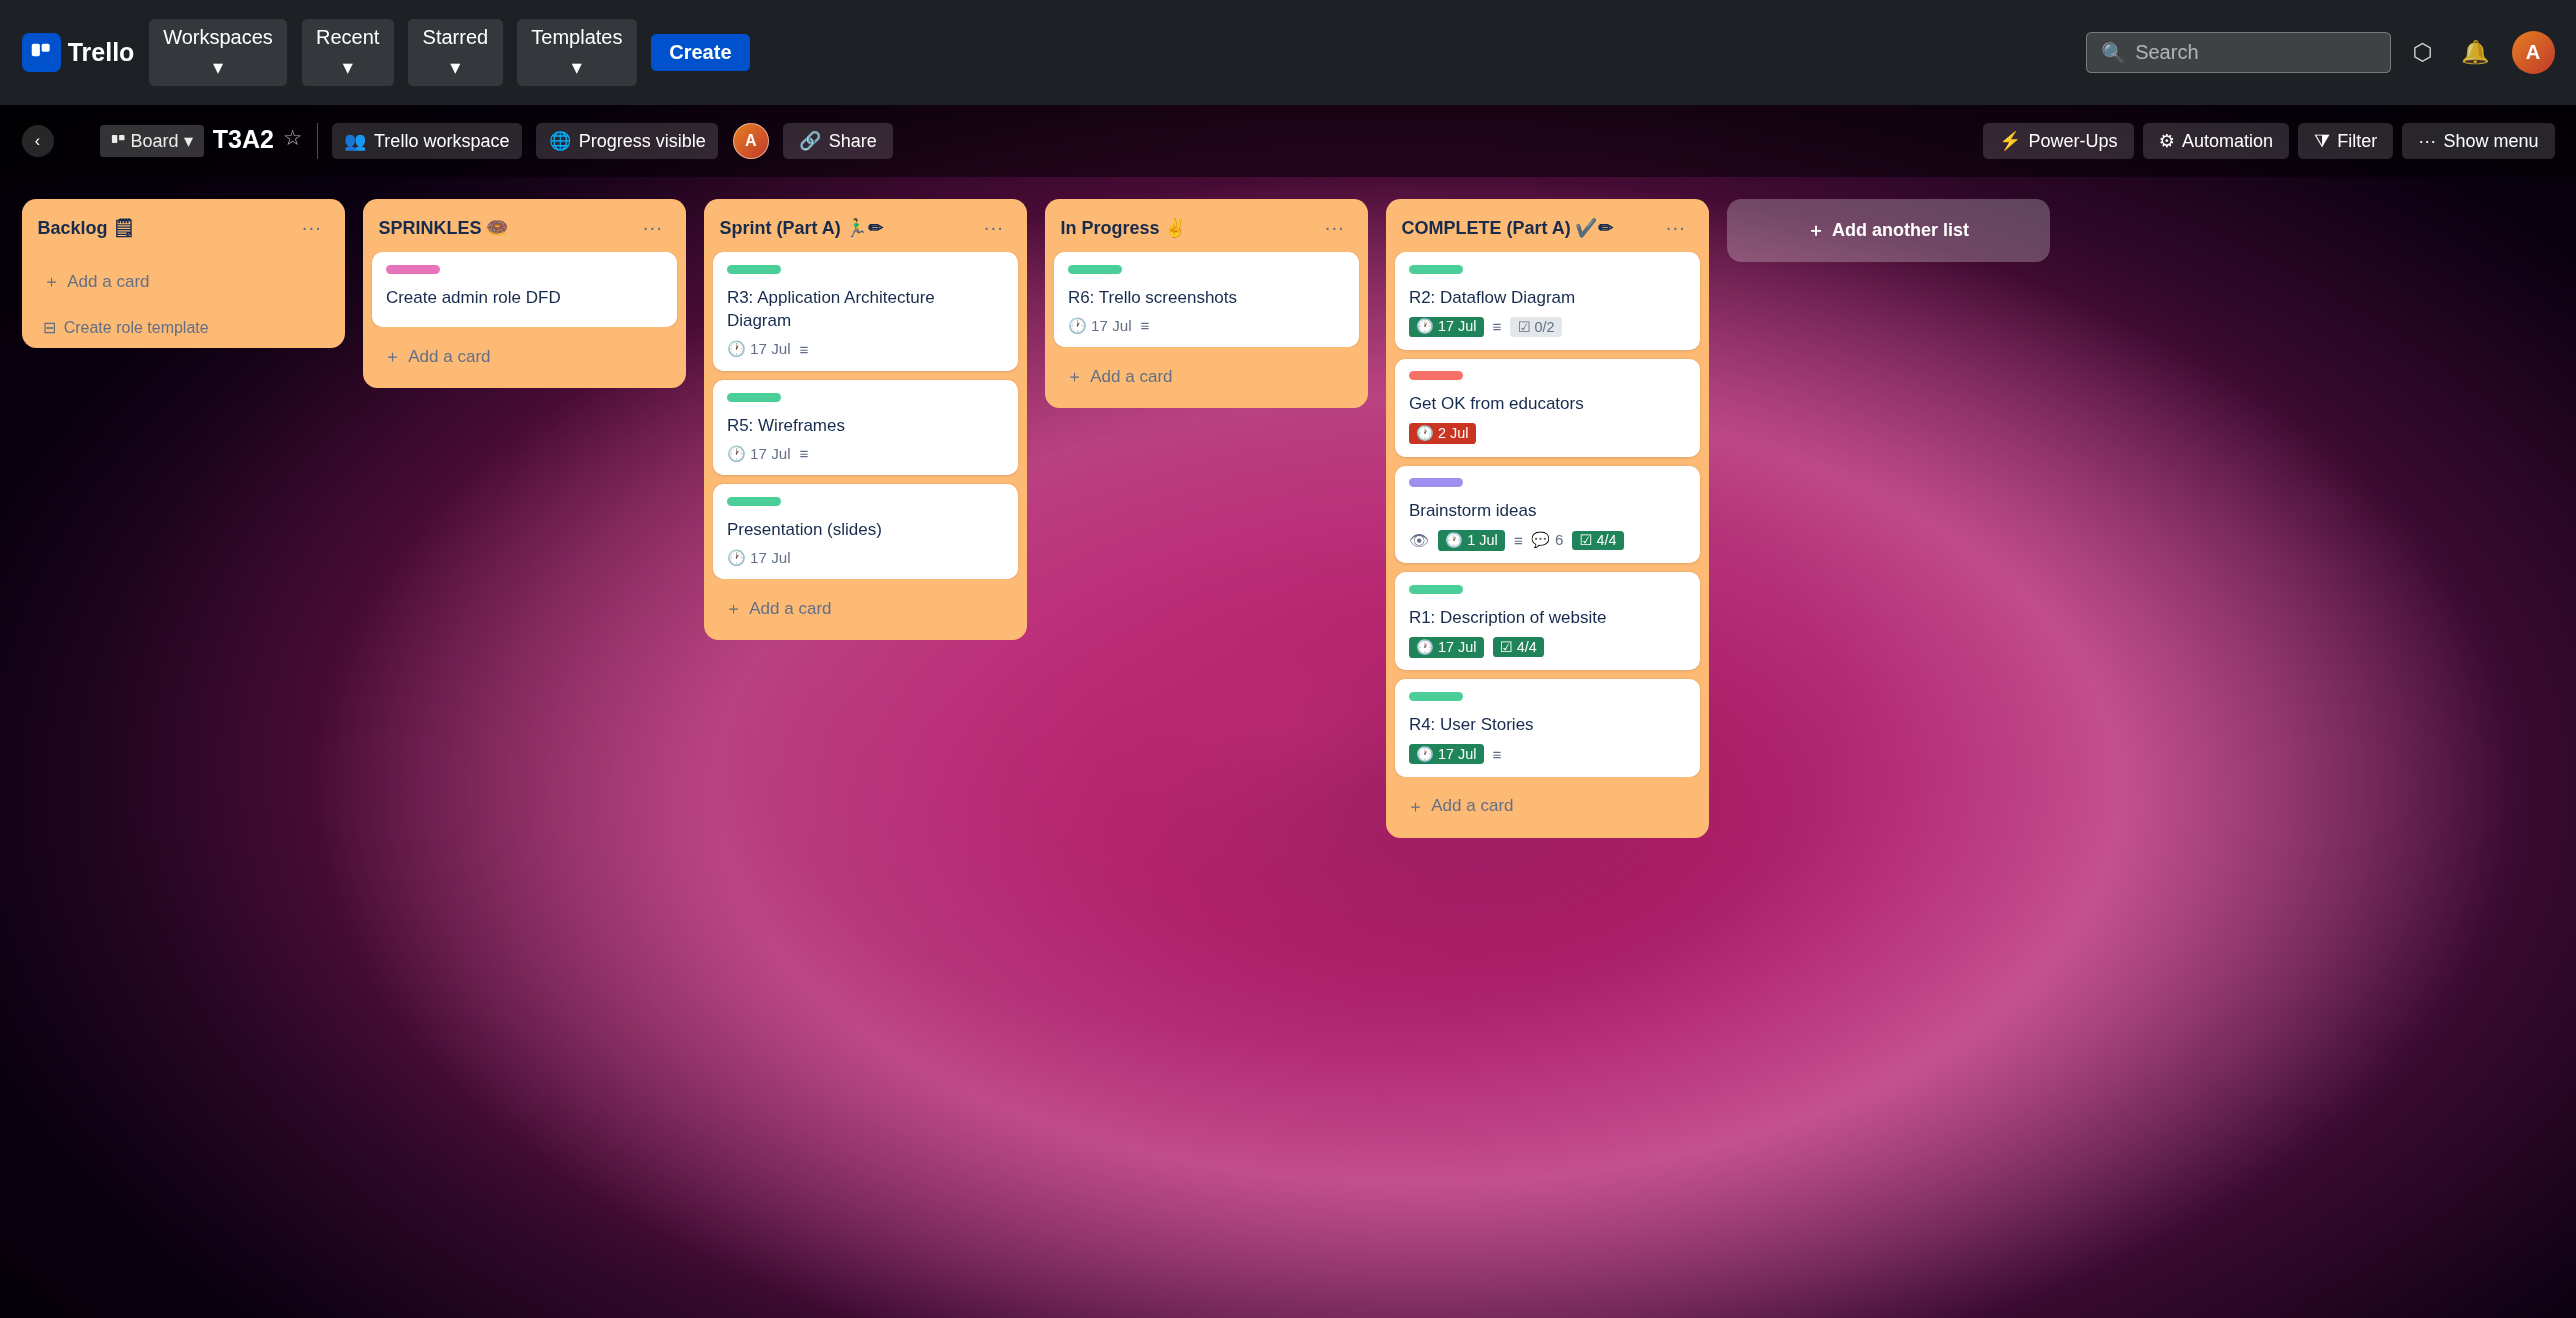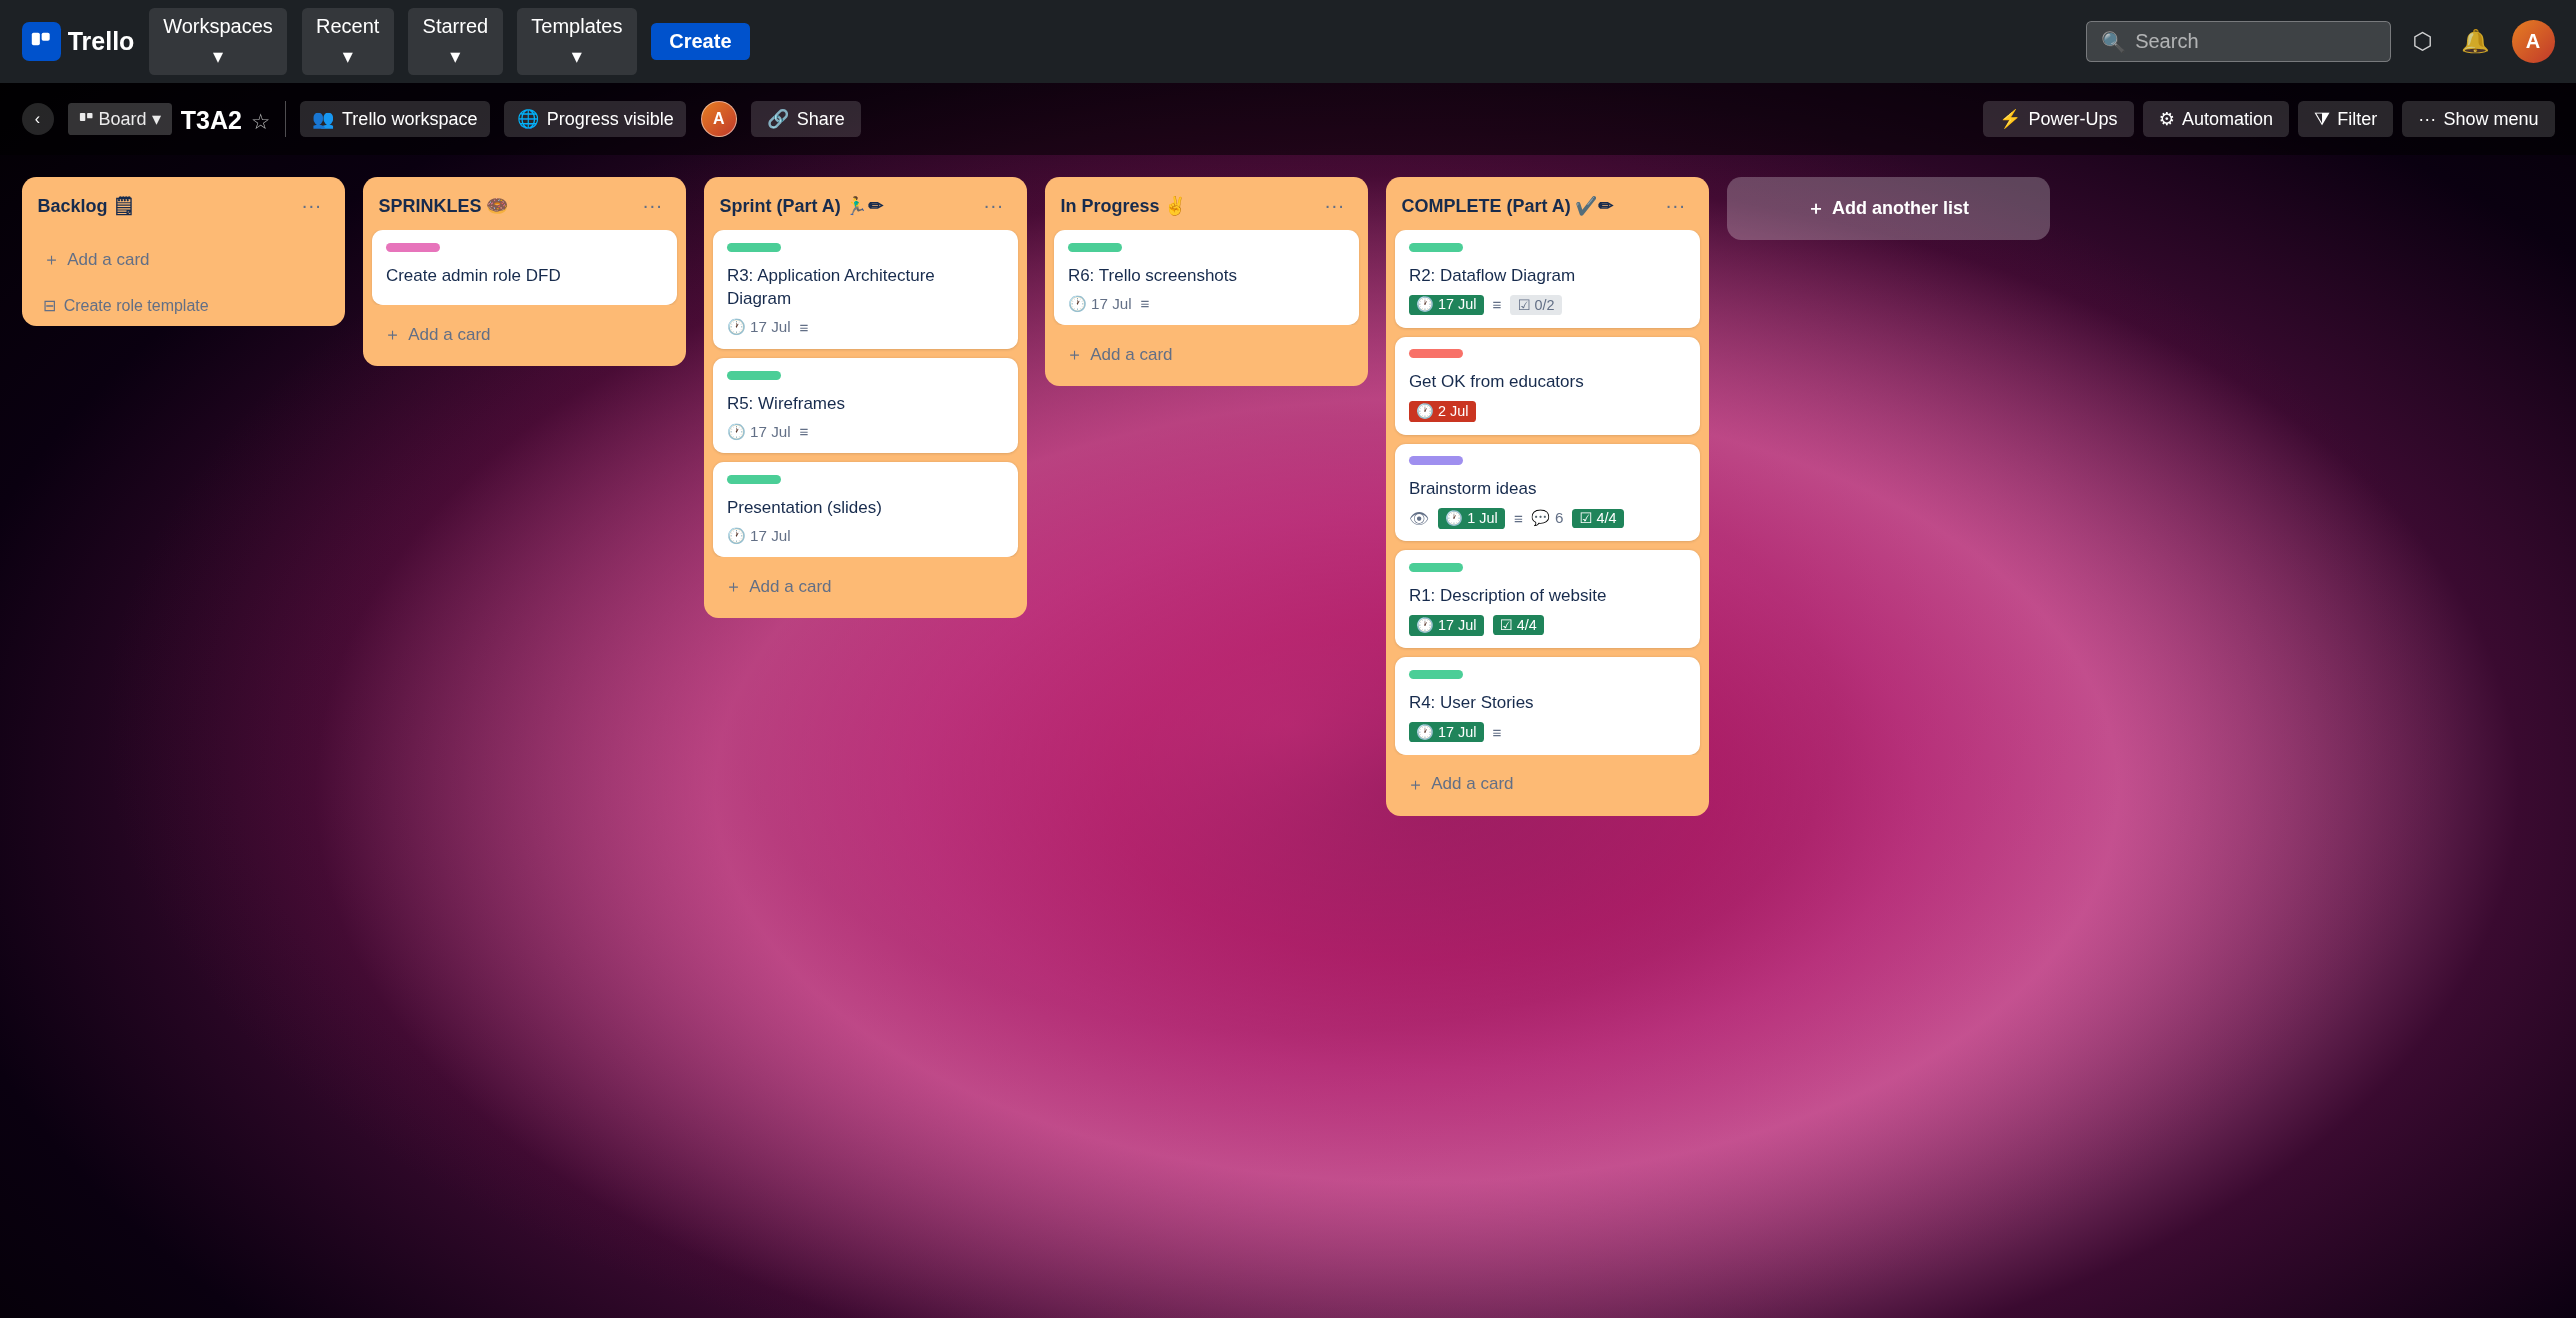--- a/index.html
+++ b/index.html
@@ -24,21 +24,21 @@
       position: absolute;
       inset: 0;
       background: radial-gradient(ellipse at 50% 55%, rgba(200,50,120,0.6) 0%, rgba(150,20,80,0.4) 30%, transparent 65%);
     }
 
     
     .topbar {
       position: relative;
       z-index: 10;
       background: #1d2125;
-      height: 83px;
+      height: 105px;
       display: flex;
       align-items: center;
       padding: 0 21.5px;
       gap: 14.4px;
     }
 
     .trello-logo {
       display: flex;
       align-items: center;
       gap: 7.2px;
@@ -141,22 +141,23 @@
       color: white;
       width: 32px;
       height: 32px;
       border-radius: 50%;
       cursor: pointer;
       font-size: 16px;
     }
 
     .board-title-area {
       display: flex;
-      align-items: flex-end;
+      align-items: flex-start;
       gap: 9px;
+      margin-left: 32px;
     }
 
     .board-label {
       background: rgba(255,255,255,0.2);
       border: none;
       color: rgba(255,255,255,0.9);
       font-size: 18px;
       padding: 5.4px 10.8px;
       border-radius: 3.6px;
       display: flex;

